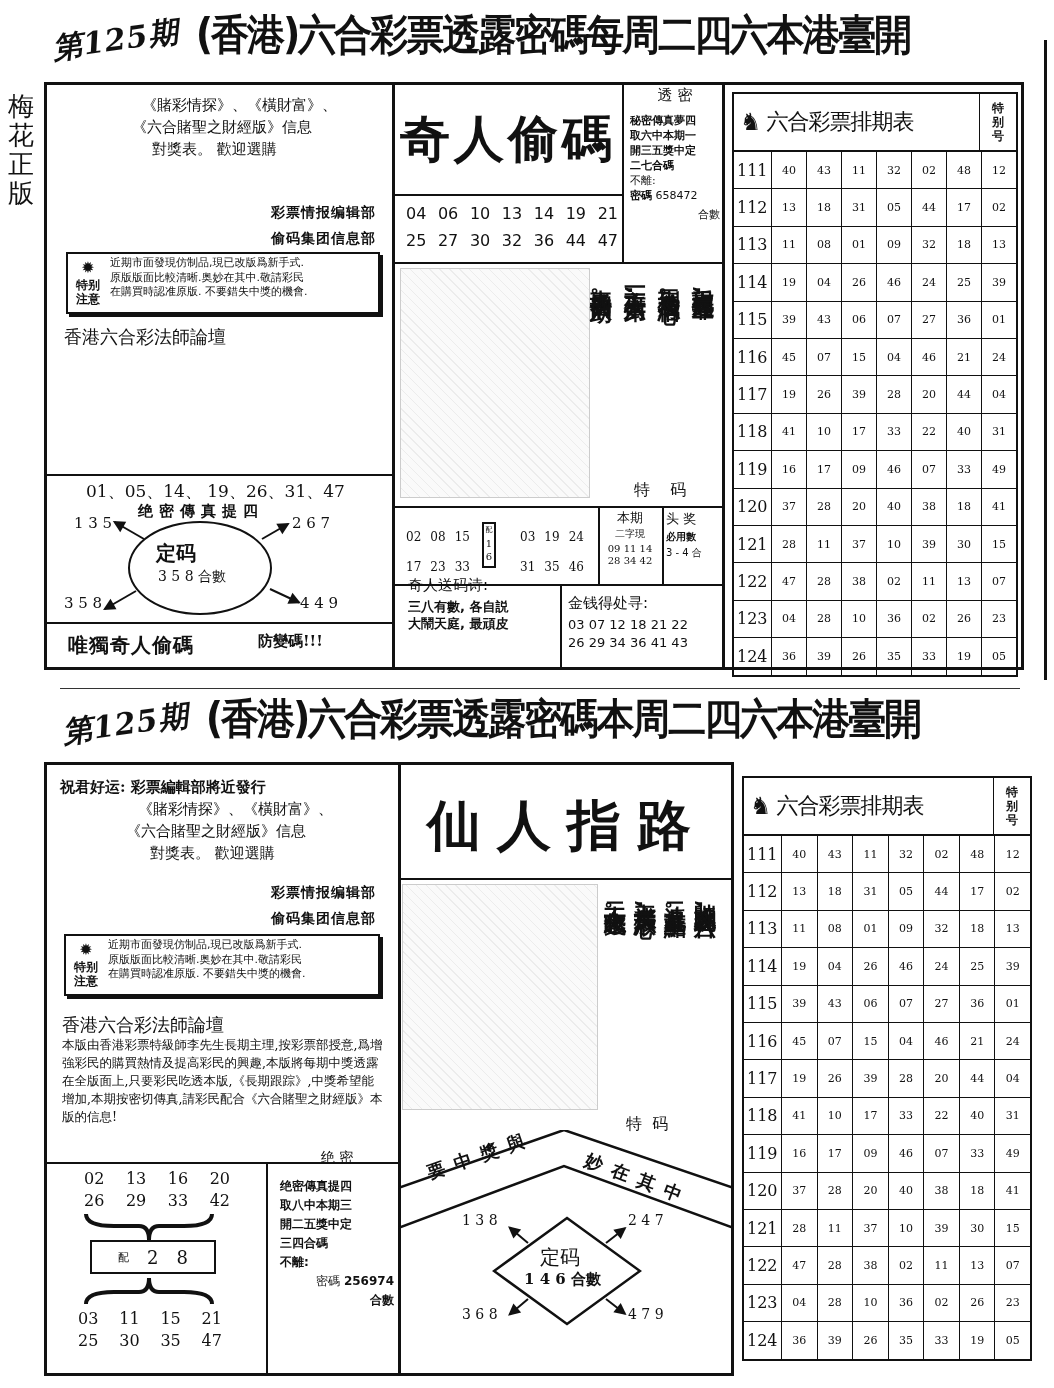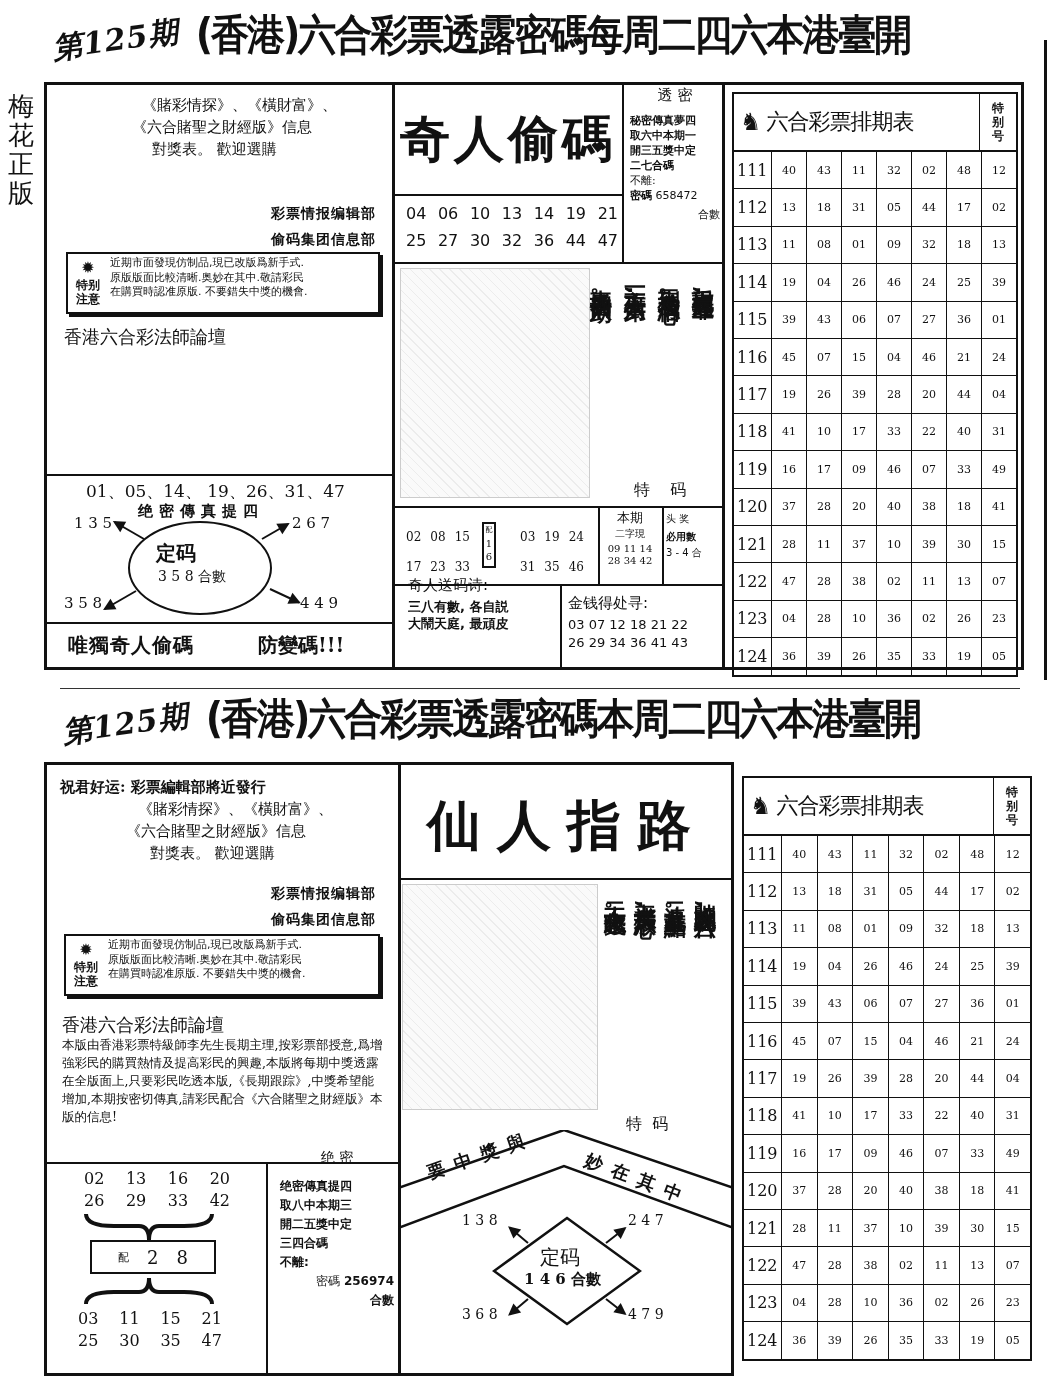--- a/index.html
+++ b/index.html
@@ -17,21 +17,21 @@
   
   .headline { position: absolute; display: flex; align-items: flex-end; white-space: nowrap; }
   .issue { font-family: "DejaVu Serif", serif; font-style: italic; font-weight: bold; font-size: 30px; transform: rotate(-8deg); margin-right: 16px; letter-spacing: 1px; }
   .headtext { font-family: "DejaVu Sans", sans-serif; font-weight: bold; font-size: 38px; letter-spacing: -2px; transform: scaleY(1.1); }
 
   .side-label { position: absolute; left: 6px; top: 92px; width: 30px; font-size: 26px; line-height: 29px; text-align: center; font-family: "DejaVu Serif", serif; }
 
   
   .greet { font-size: 15px; line-height: 22px; font-family: "DejaVu Serif", serif; }
   .greet .line { white-space: nowrap; }
-  .dept { font-size: 14px; font-weight: bold; text-align: right; line-height: 22px; letter-spacing: 1px; }
+  .dept { font-size: 14px; font-weight: bold; text-align: right; line-height: 22px; letter-spacing: 1px; font-family: Liberation Mono, monospace; }
   .notice { position: absolute; border: 2px solid #111; box-shadow: 3px 3px 0 #111; display: flex; font-family: "DejaVu Sans", sans-serif; }
   .notice .tag { width: 40px; display: flex; flex-direction: column; align-items: center; justify-content: center; font-weight: bold; font-size: 12px; line-height: 14px; }
   .notice .tag .sun { font-size: 16px; line-height: 16px; margin-bottom: 2px; }
   .notice .body { font-size: 11px; line-height: 14.5px; padding: 2px 2px; white-space: nowrap; }
   .forum-title { font-size: 18px; line-height: 22px; }
   .forum-body { font-size: 12.5px; line-height: 18px; }
 
   
   .ell { position: absolute; border: 2.5px solid #111; border-radius: 50%; }
   .arrow-line { position: absolute; height: 2px; background: #111; transform-origin: 0 50%; }
@@ -101,21 +101,21 @@
 <div class="abs serif" style="left:74px; top:514px; font-size:15px;">1 3 5</div>
 <div class="abs serif" style="left:292px; top:514px; font-size:15px;">2 6 7</div>
 <div class="abs serif" style="left:64px; top:594px; font-size:15px;">3 5 8</div>
 <div class="abs serif" style="left:300px; top:594px; font-size:15px;">4 4 9</div>
 <div class="arrow-line" style="left:144px; top:538px; width:34px; transform:rotate(-150deg);"></div>
 <div class="arrow-line" style="left:262px; top:538px; width:30px; transform:rotate(-30deg);"></div>
 <div class="arrow-line" style="left:136px; top:590px; width:36px; transform:rotate(150deg);"></div>
 <div class="arrow-line" style="left:270px; top:588px; width:32px; transform:rotate(25deg);"></div>
 
 <div class="abs bold" style="left:68px; top:632px; font-size:20px; letter-spacing:1px;">唯獨奇人偷碼</div>
-<div class="abs bold" style="left:258px; top:632px; font-size:20px;">防變碼!!!</div>
+<div class="abs bold" style="left:258px; top:632px; font-size:15px;">防變碼!!!</div>
 
 <div class="abs" style="left:392px; top:82px; height:588px; border-left:3px solid #111;"></div>
 <div class="abs" style="left:622px; top:82px; height:180px; border-left:2.5px solid #111;"></div>
 <div class="abs" style="left:722px; top:82px; height:588px; border-left:3px solid #111;"></div>
 
 <div class="abs big-title" style="left:396px; top:106px; width:224px; font-size:50px; letter-spacing:4px;">奇人偷碼</div>
 <div class="abs" style="left:392px; top:194px; width:232px; border-top:2.5px solid #111;"></div>
 <div class="abs sans" style="left:406px; top:204px; width:212px; font-size:16px;">
   <div style="display:flex; justify-content:space-between;">
     <span>04</span>
@@ -188,21 +188,21 @@
 </div>
 <div class="abs" style="left:598px; top:506px; height:78px; border-left:2px solid #111;"></div>
 <div class="abs sans" style="left:602px; top:512px; width:56px; text-align:center; font-size:10px; line-height:12px;">
   <div style="font-size:13px; margin-bottom:4px;">本期</div>
   <div style="margin-bottom:3px;">二字現</div>
   <div class="serif">09 11 14</div>
   <div class="serif">28 34 42</div>
 </div>
 <div class="abs" style="left:662px; top:506px; height:78px; border-left:2px solid #111;"></div>
 <div class="abs sans" style="left:666px; top:512px; width:54px; font-size:10px; line-height:14px; text-align:left;">
-  <div style="font-size:10px; margin-bottom:4px;">头 奖</div>
+  <div style="font-size:13px; margin-bottom:4px;">头 奖</div>
   <div class="bold" style="margin-bottom:2px;">必用數</div>
   <div>3 - 4 合</div>
 </div>
 <div class="abs" style="left:392px; top:584px; width:332px; border-top:2.5px solid #111;"></div>
 
 <div class="abs sans" style="left:408px; top:577px; font-size:13px; line-height:17px;">
   <div style="font-size:15px; margin-bottom:4px;">奇人送码诗:</div>
   <div class="bold">三八有數, 各自説</div>
   <div class="bold">大鬧天庭, 最頑皮</div>
 </div>

